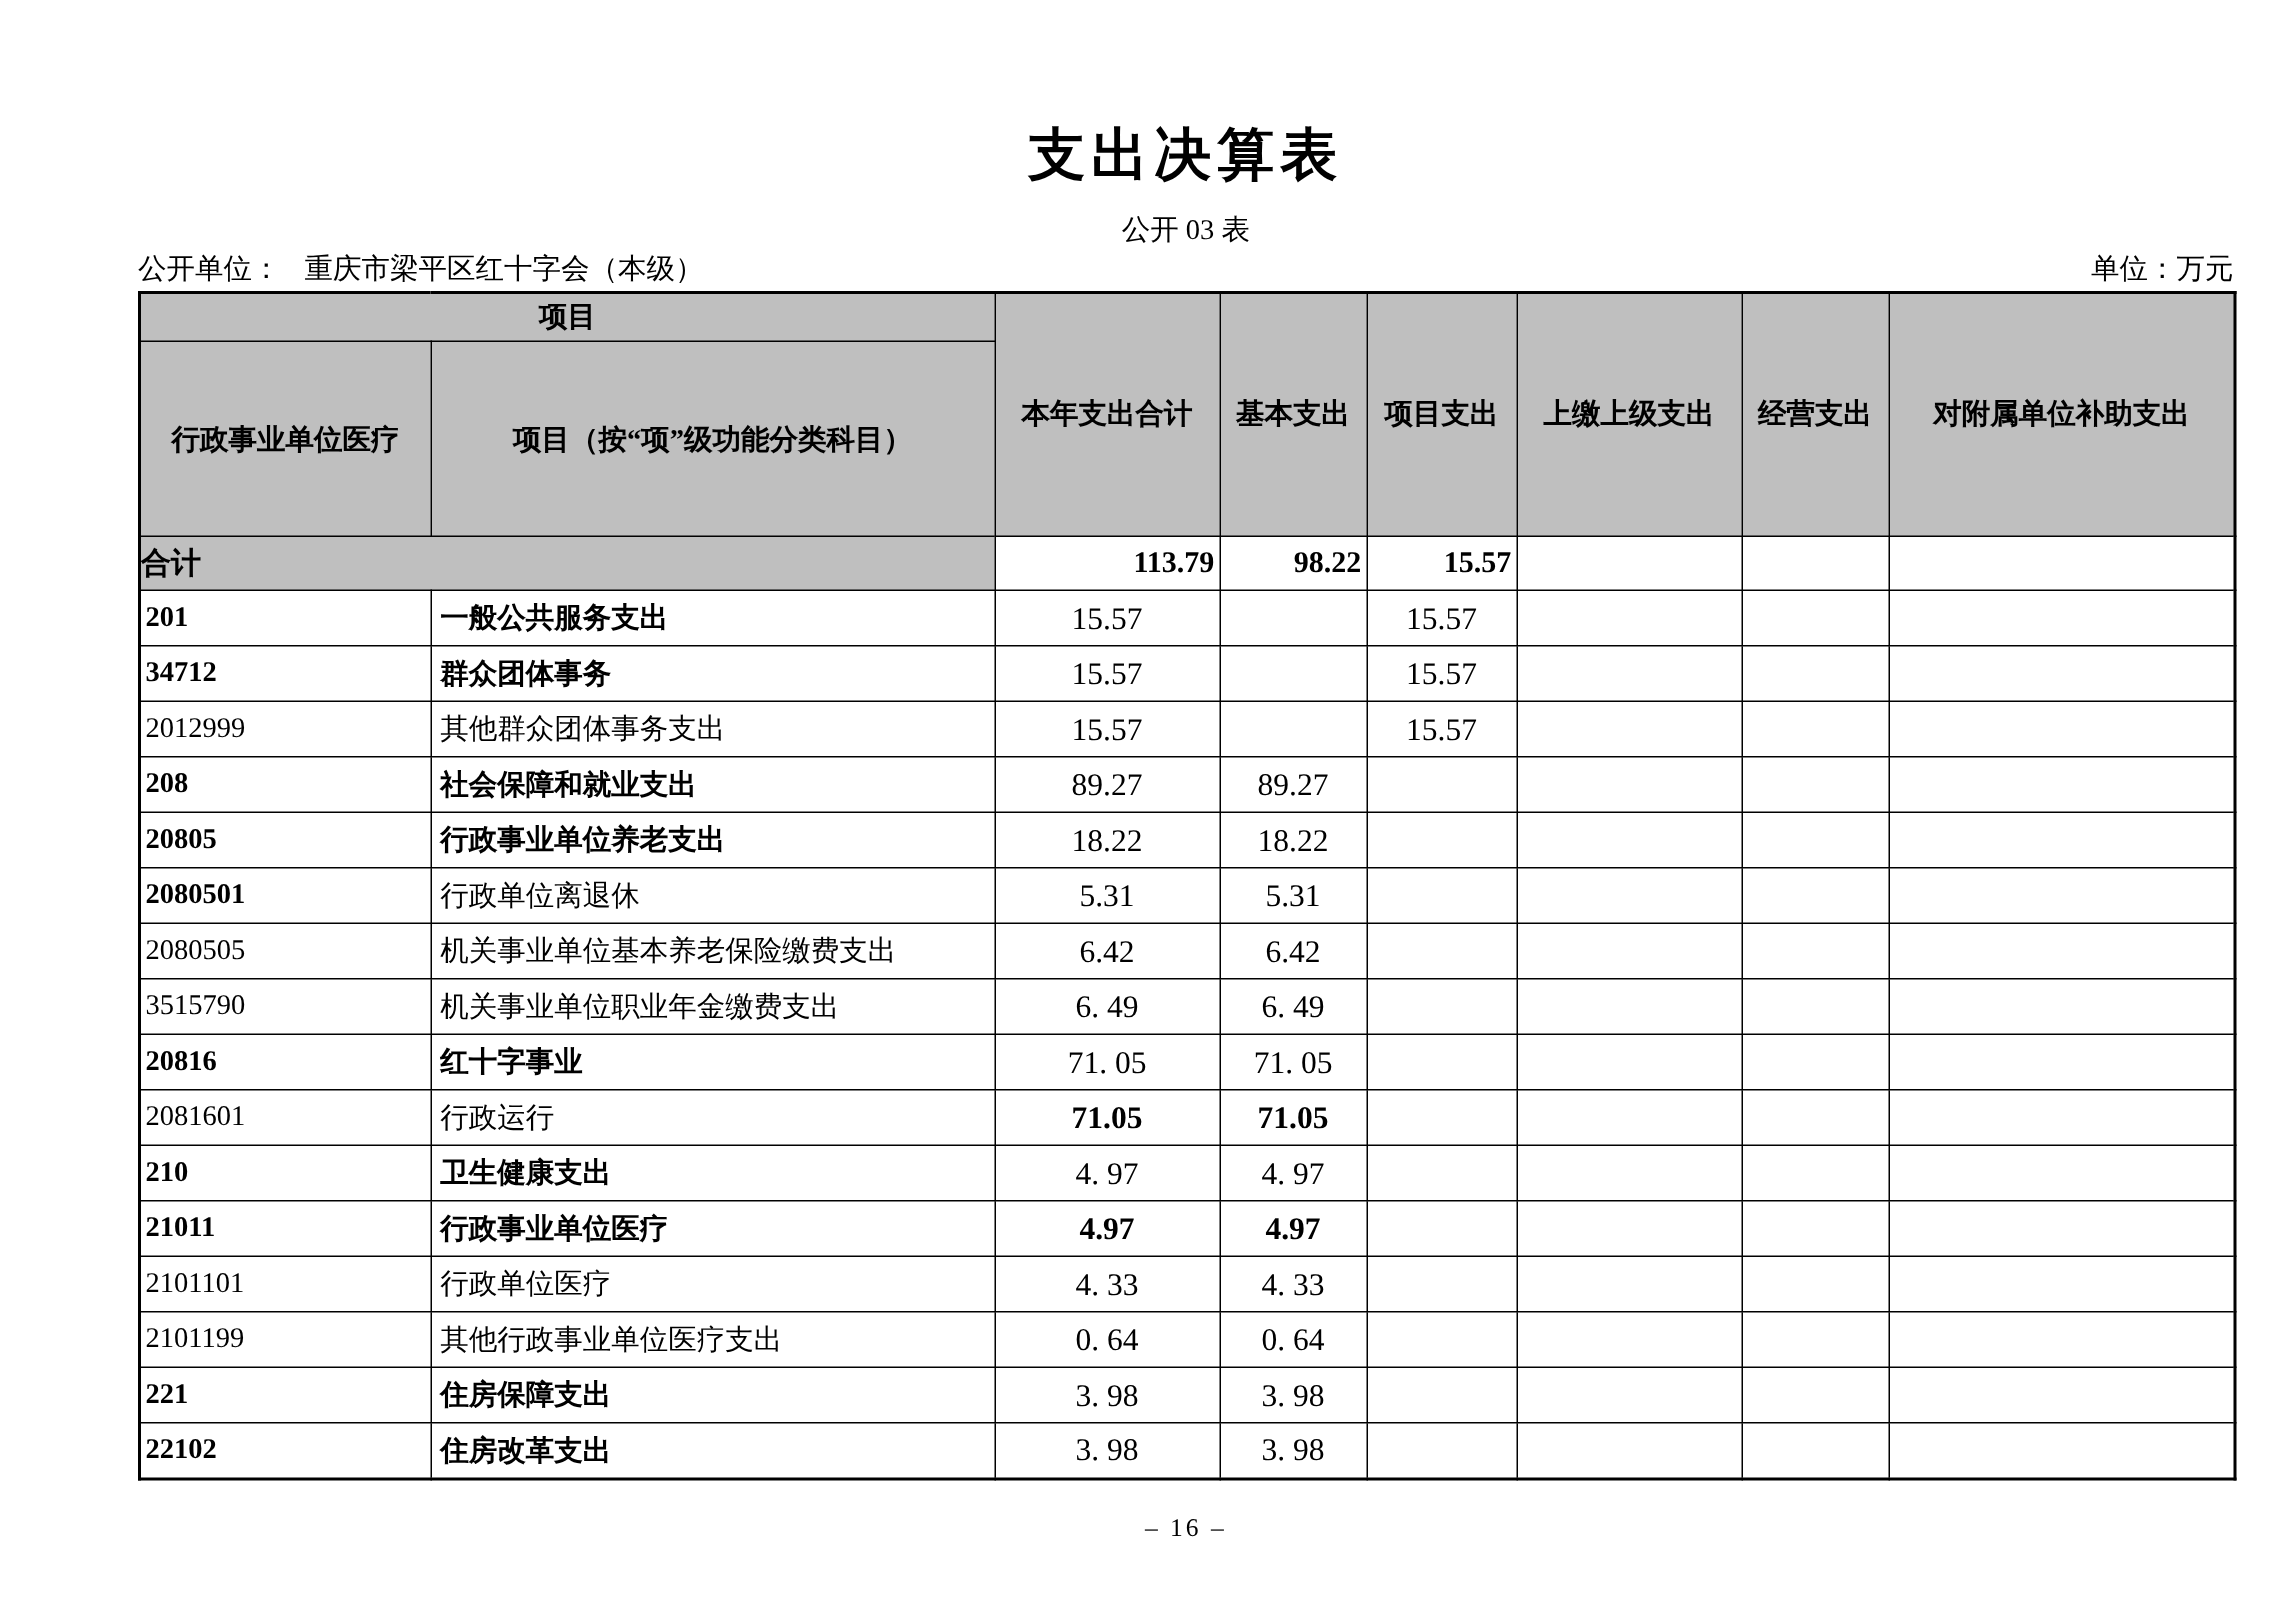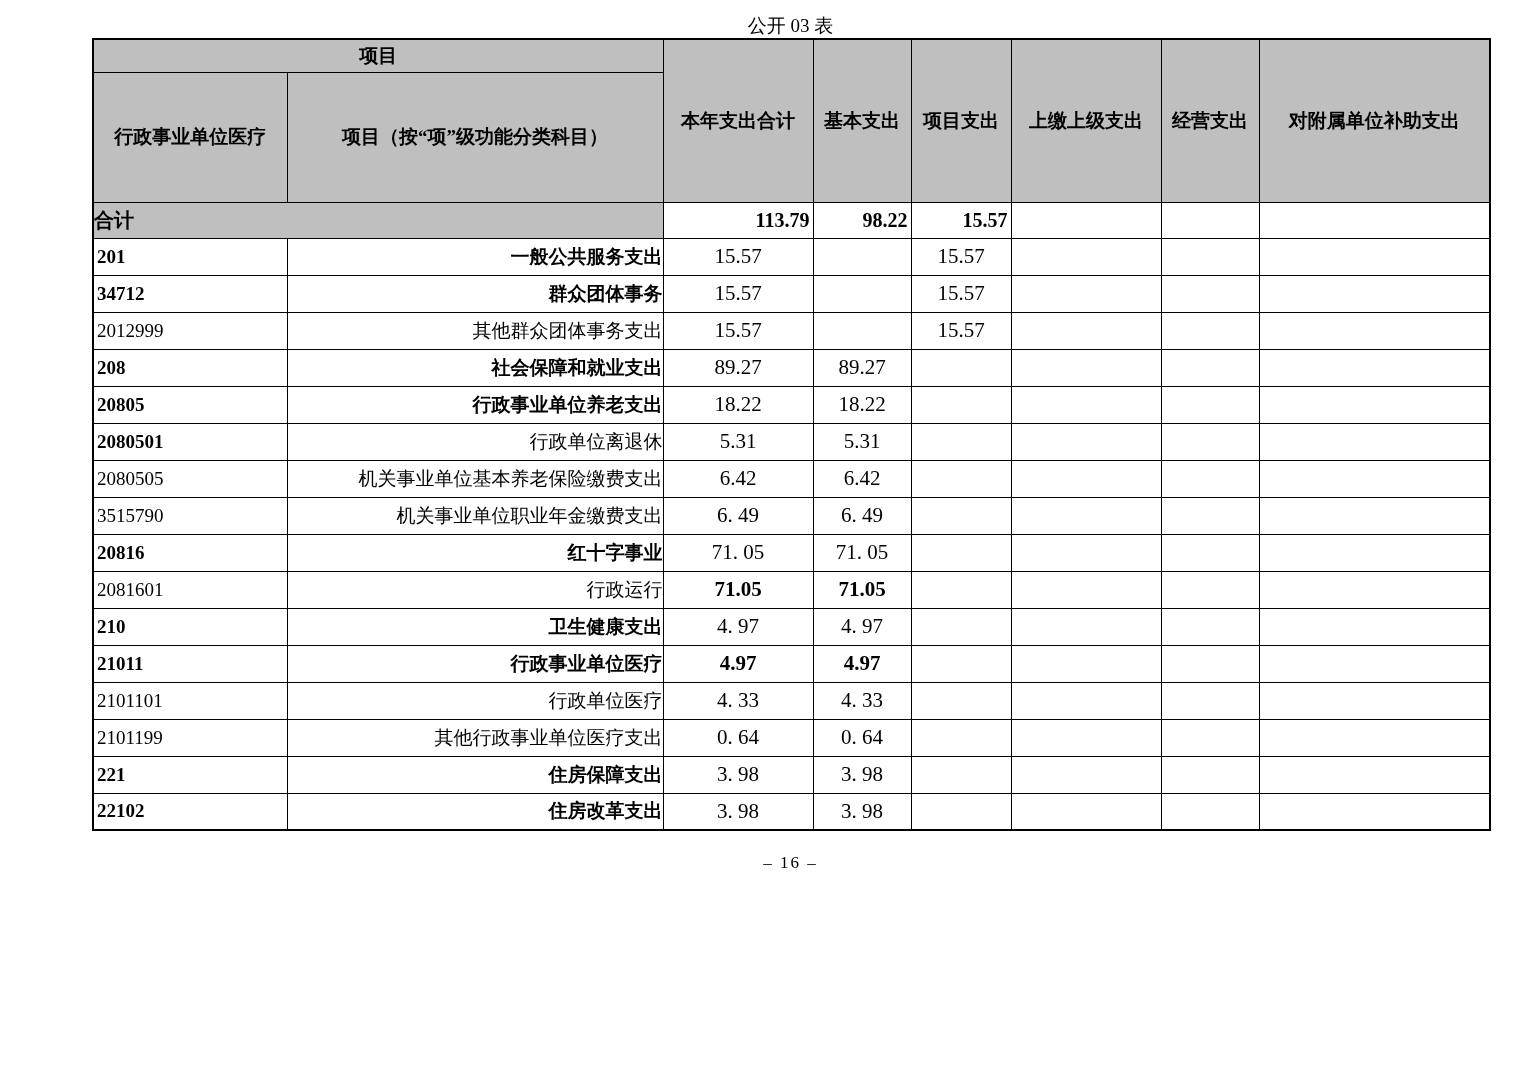--- a/index.html
+++ b/index.html
@@ -74,21 +74,21 @@
   }
   td.code {
     font-size: 19px;
     padding-left: 3px;
     text-align: left;
     vertical-align: middle;
   }
   td.item {
     font-size: 19px;
     padding-left: 6px;
-    text-align: right;
+    text-align: left;
     vertical-align: middle;
   }
   td.num {
     font-size: 21px;
     text-align: center;
     vertical-align: middle;
   }
   td.num-r {
     font-size: 20px;
     text-align: right;
@@ -104,23 +104,31 @@
     font-size: 17px;
     letter-spacing: 2px;
   }
 </style>
 </head>
 <body>
 
 <div class="page">
   <div class="content">
 
+    <div class="doc-title">支出决算表</div>
 
     <div class="table-no-row">公开 03 表</div>
 
+    <div class="meta-row">
+      <div class="publisher">
+        <span class="publisher-label">公开单位：</span>
+        <span>重庆市梁平区红十字会（本级）</span>
+      </div>
+      <div>单位：万元</div>
+    </div>
 
     <table class="fin">
       <colgroup>
         <col style="width:194px">
         <col style="width:376px">
         <col style="width:150px">
         <col style="width:98px">
         <col style="width:100px">
         <col style="width:150px">
         <col style="width:98px">

